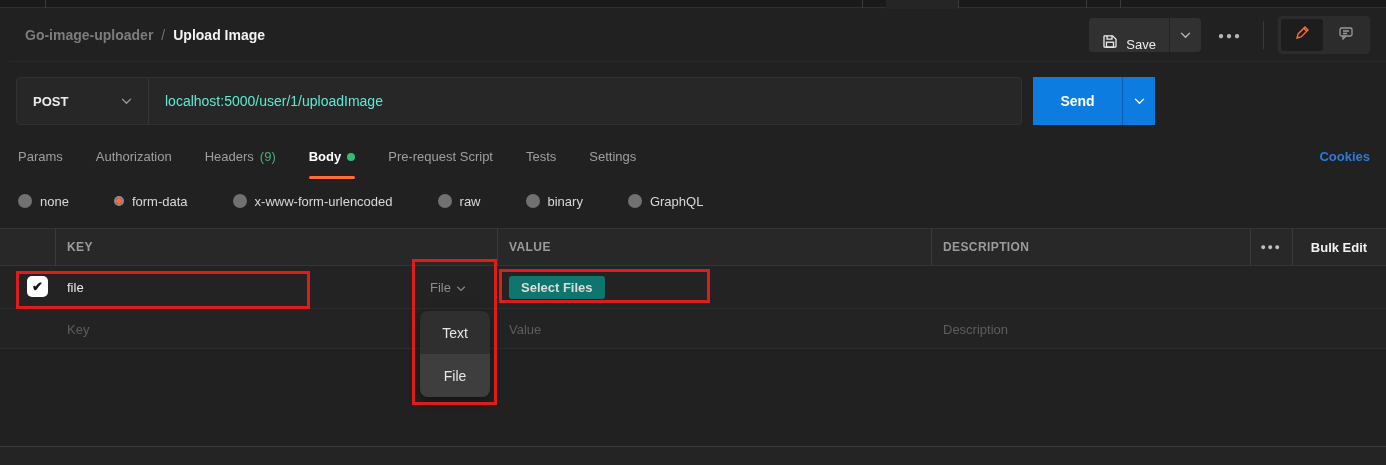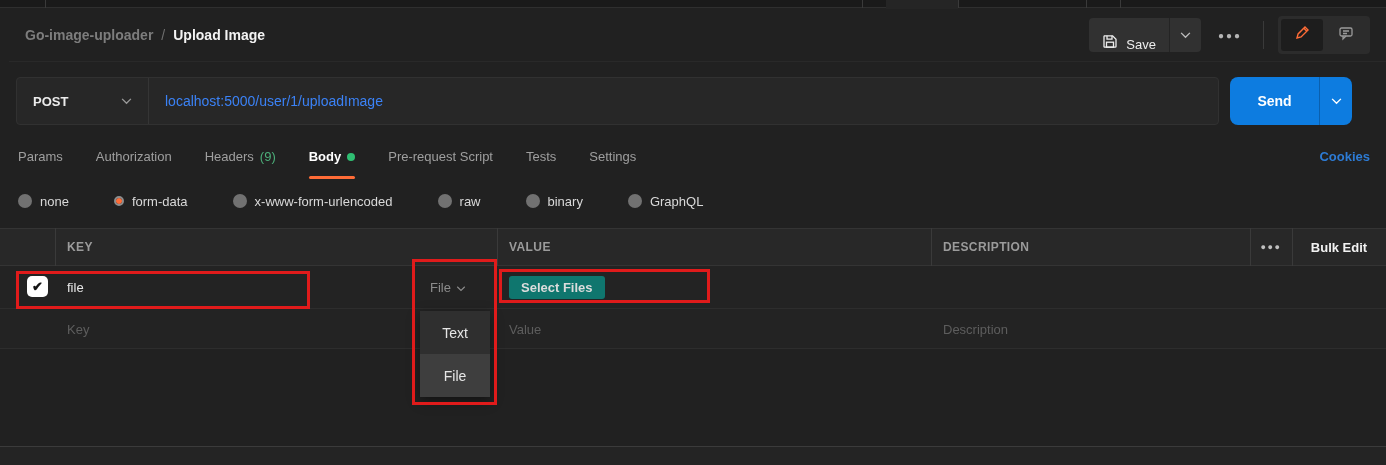--- a/index.html
+++ b/index.html
@@ -29,28 +29,28 @@
   .save-main { display:flex; align-items:flex-end; gap:8px; padding:0 13px; font-size:13px; color:#ededed; cursor:pointer; }
   .save-caret { width:32px; display:flex; align-items:center; justify-content:center; border-left:1px solid #242424; color:#bdbdbd; cursor:pointer; }
   .more-btn { width:38px; height:34px; display:flex; align-items:center; justify-content:center;
     color:#b5b5b5; font-size:10px; letter-spacing:2px; border-radius:4px; cursor:pointer; }
   .toolbar-divider { width:1px; height:28px; background:#3a3a3a; margin:0 4px; }
   .icon-toggle-group { display:flex; background:#2c2c2c; border-radius:4px; padding:3px; gap:2px; }
   .icon-cell { width:42px; height:32px; border-radius:3px; display:flex; align-items:center; justify-content:center; cursor:pointer; }
   .icon-cell.active { background:#1d1d1d; }
 
   
-  .urlrow { position:absolute; top:77px; left:16px; width:1336px; height:48px; display:flex; gap:11px; }
+  .urlrow { position:absolute; top:77px; left:16px; width:1139px; height:48px; display:flex; gap:11px; }
   .urlbar { flex:1; display:flex; align-items:stretch; background:#272727; border:1px solid #313131; border-radius:4px; }
   .method { width:131px; display:flex; align-items:center; justify-content:space-between; padding:0 16px;
     font-weight:700; font-size:13px; color:#ececec; cursor:pointer; }
   .method .chev { color:#9a9a9a; }
   .url-divider { width:1px; background:#353535; }
-  .url-text { display:flex; align-items:center; padding:0 16px; font-size:14px; color:#3b82f6; flex:1; }
-  .send-btn { width:122px; display:flex; background:#0d7ce0; border-radius:8px; color:#fff; overflow:hidden; cursor:pointer; }
+  .url-text { display:flex; align-items:center; padding:0 16px; font-size:14px; color:#5eead4; flex:1; }
+  .send-btn { width:122px; display:flex; background:#0d7ce0; border-radius:0; color:#fff; overflow:hidden; cursor:pointer; }
   .send-label { flex:1; display:flex; align-items:center; justify-content:center; font-size:14px; font-weight:600; }
   .send-caret { width:33px; display:flex; align-items:center; justify-content:center; border-left:1px solid rgba(0,0,0,0.22); }
 
   
   .tabs { position:absolute; top:134px; left:0; right:0; height:45px; display:flex; align-items:center;
     padding:0 18px; gap:33px; font-size:13px; color:#9f9f9f; }
   .tab { position:relative; height:45px; display:flex; align-items:center; gap:6px; cursor:pointer; white-space:nowrap; }
   .tab .count { color:#4cae79; }
   .tab.active { color:#ffffff; font-weight:600; }
   .tab.active::after { content:""; position:absolute; left:0; right:0; bottom:0; height:3px; background:#ff6c37; border-radius:2px; }
@@ -82,21 +82,21 @@
     display:flex; align-items:center; justify-content:center; color:#141414; font-size:13px; font-weight:900; cursor:pointer; }
   .key-text { position:absolute; left:67px; top:0; height:43px; display:flex; align-items:center; font-size:13px; color:#e8e8e8; }
   .type-trigger { position:absolute; left:430px; top:0; height:43px; display:flex; align-items:center; gap:5px;
     font-size:13px; color:#8c8c8c; cursor:pointer; }
   .select-files-btn { position:absolute; left:509px; top:10px; height:23px; padding:0 12px; background:#0f766e;
     border-radius:3px; display:flex; align-items:center; font-size:13px; font-weight:700; color:#dcdcdc; cursor:pointer; }
   .ph { position:absolute; top:0; height:40px; display:flex; align-items:center; font-size:13px; color:#5d5d5d; }
   .ph-key { left:67px; } .ph-value { left:509px; } .ph-desc { left:943px; }
 
   
-  .type-menu { position:absolute; left:420px; top:311px; width:70px; background:#2f2f2f; border-radius:0;
+  .type-menu { position:absolute; left:420px; top:311px; width:70px; background:#2f2f2f; border-radius:8px;
     overflow:hidden; box-shadow:0 4px 12px rgba(0,0,0,0.45); z-index:5; }
   .menu-item { height:43px; display:flex; align-items:center; justify-content:center; font-size:14px; color:#e6e6e6; cursor:pointer; }
   .menu-item.highlighted { background:#3e3e3e; }
 
   
   .red-rect { position:absolute; border:3px solid #e01b1b; z-index:10; pointer-events:none; }
   .rect-key { left:16px; top:271px; width:294px; height:38px; }
   .rect-type { left:412px; top:259px; width:85px; height:146px; }
   .rect-value { left:499px; top:269px; width:211px; height:34px; }
 

